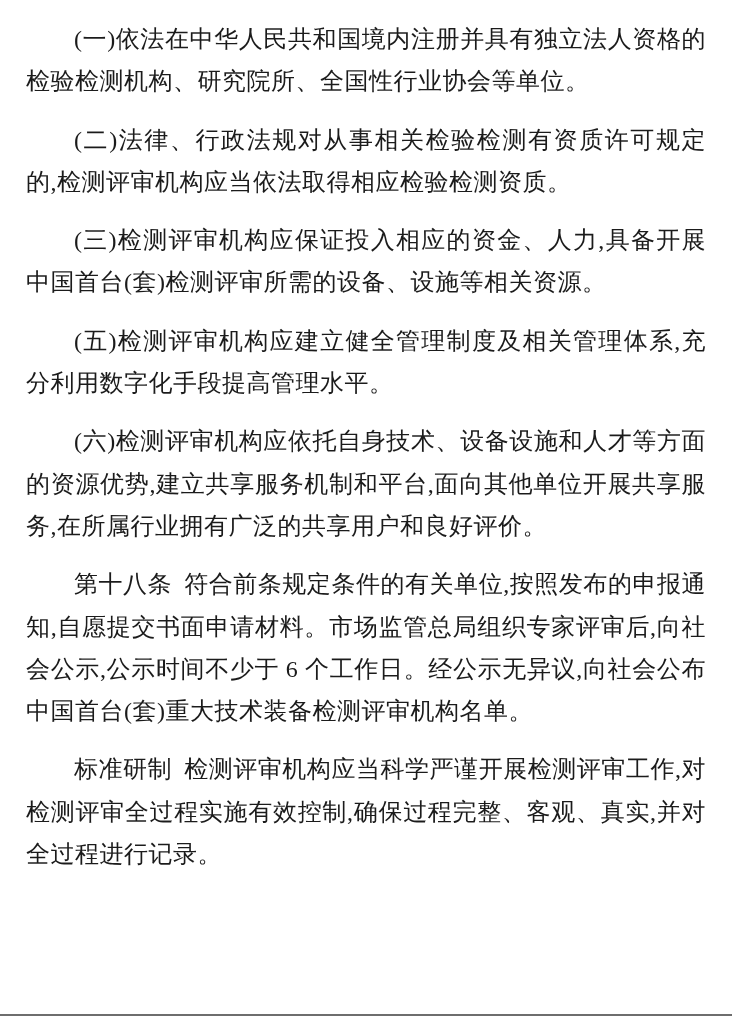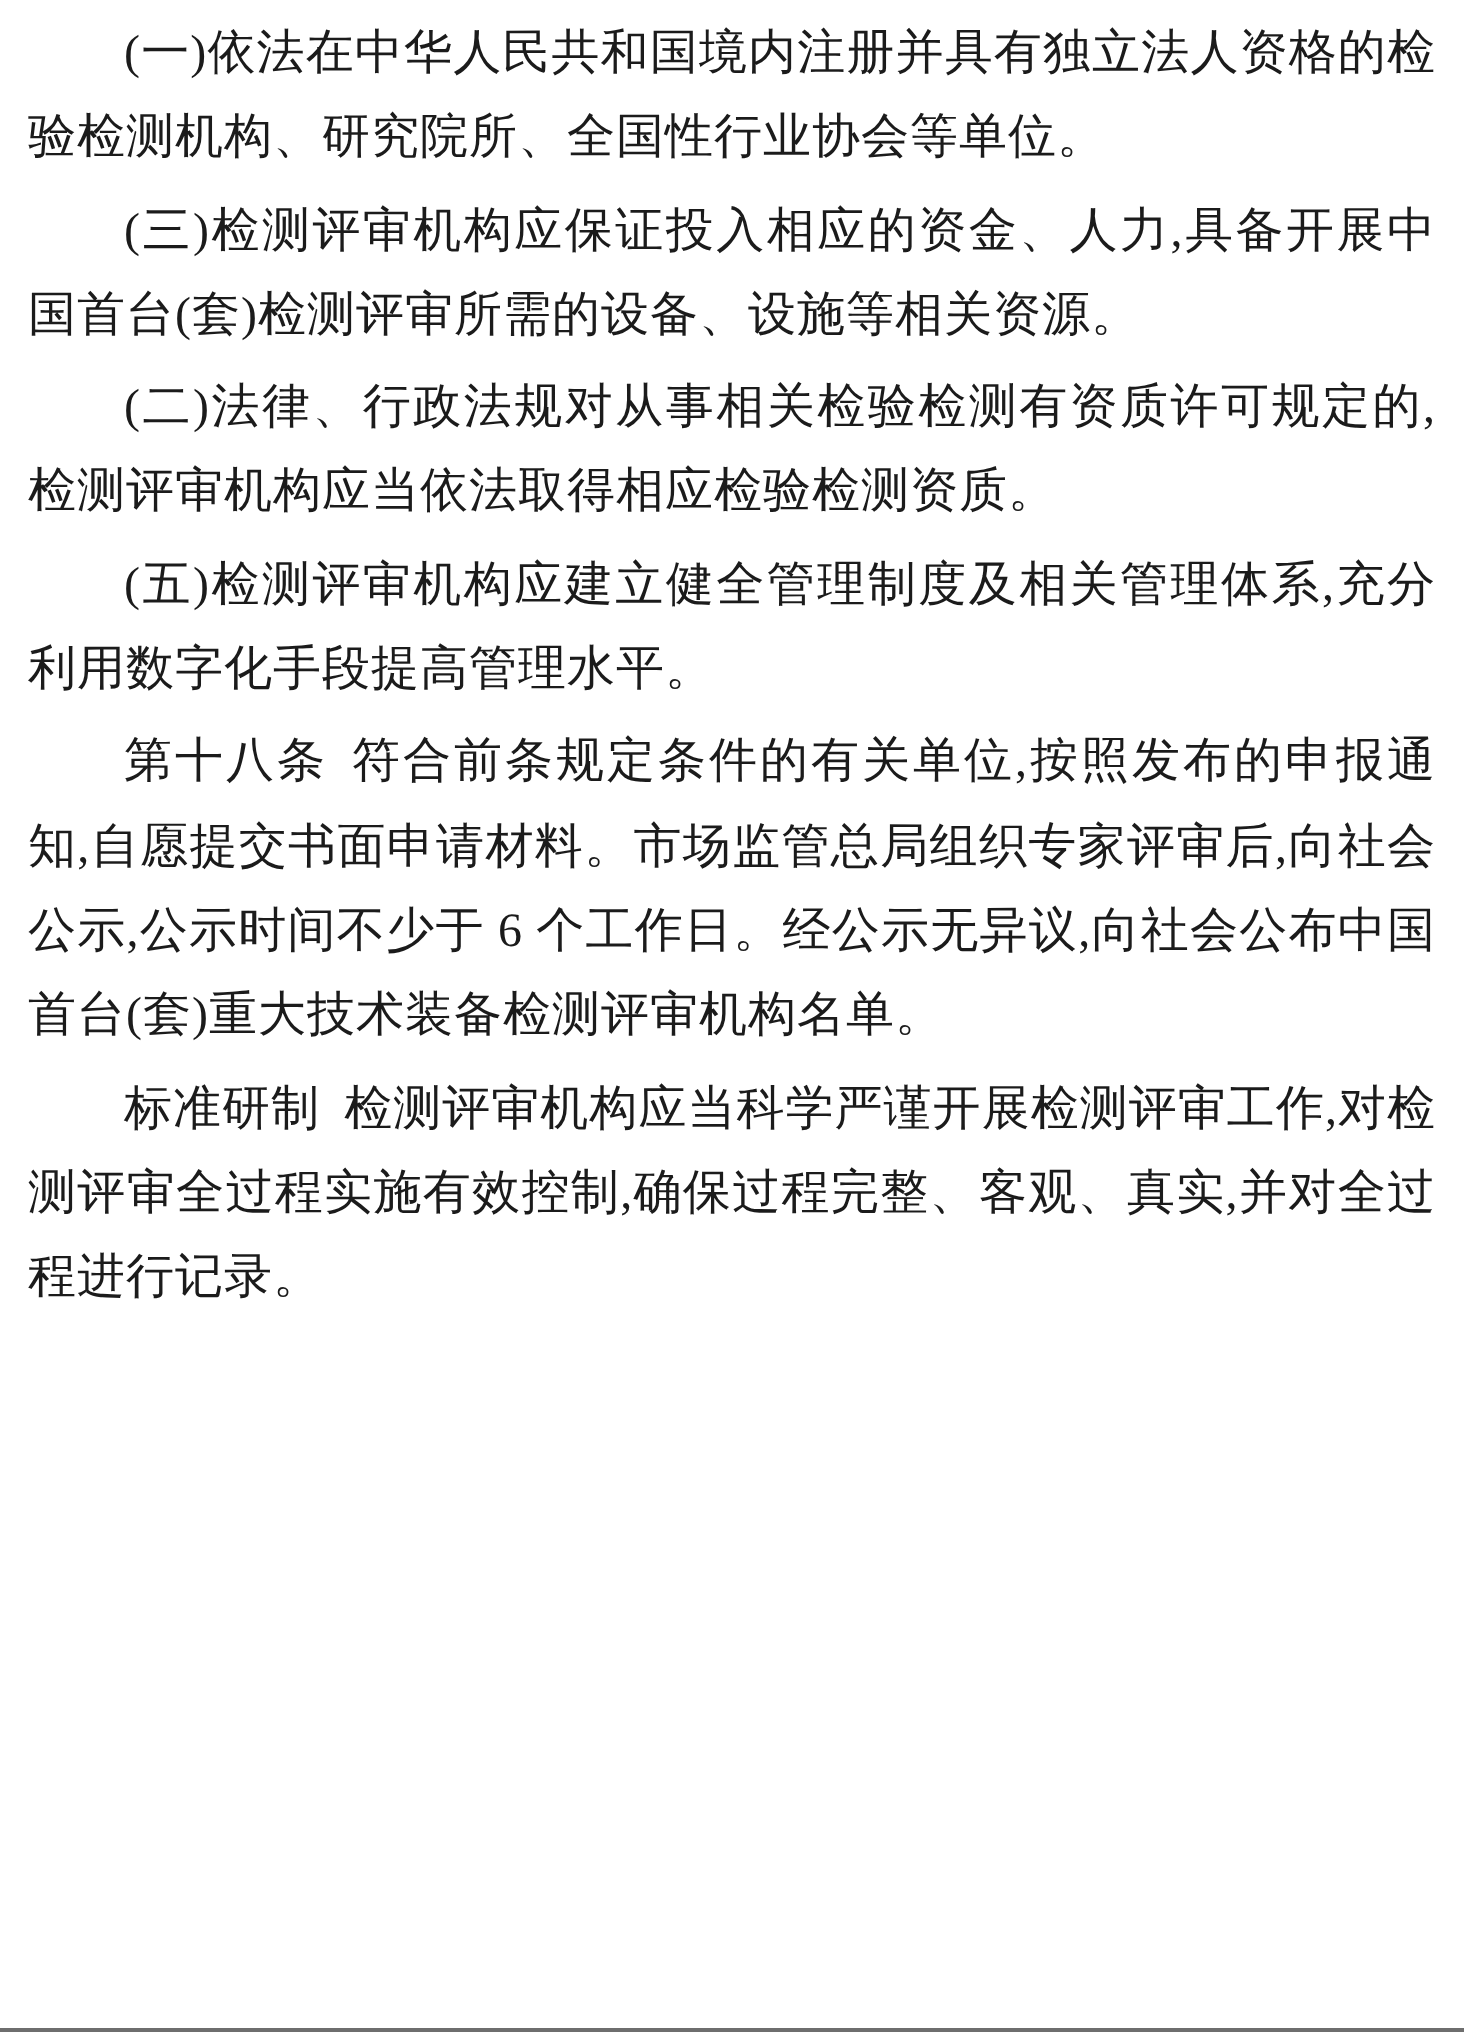--- a/index.html
+++ b/index.html
@@ -23,21 +23,21 @@
   .doc {
     padding: 2px 10px 0 10px;
     color: #1b1b1b;
     font-size: 24px;
     line-height: 42.3px;
     text-align: justify;
     text-justify: inter-character;
     letter-spacing: 0.5px;
   }
   .para {
-    margin: 4px;
+    margin: 16px;
     text-indent: 2em;
     word-break: break-all;
   }
   .lead {
     font-weight: 400;
     font-family: "Liberation Sans", "DejaVu Sans", sans-serif;
     margin-right: 0.5em;
   }
   .bottom-rule {
     position: absolute;
@@ -49,27 +49,28 @@
   }
 </style>
 </head>
 <body>
 
 <div class="page">
   <div class="doc">
 
     <p class="para"><span>(一)依法在中华人民共和国境内注册并具有独立法人资格的检验检测机构、研究院所、全国性行业协会等单位。</span></p>
 
+    <p class="para"><span>(二)法律、行政法规对从事相关检验检测有资质许可规定的,检测评审机构应当依法取得相应检验检测资质。</span></p>
+
     <p class="para"><span>(三)检测评审机构应保证投入相应的资金、人力,具备开展中国首台(套)检测评审所需的设备、设施等相关资源。</span></p>
-
-    <p class="para"><span>(二)法律、行政法规对从事相关检验检测有资质许可规定的,检测评审机构应当依法取得相应检验检测资质。</span></p>
 
 
     <p class="para"><span>(五)检测评审机构应建立健全管理制度及相关管理体系,充分利用数字化手段提高管理水平。</span></p>
 
+    <p class="para"><span>(六)检测评审机构应依托自身技术、设备设施和人才等方面的资源优势,建立共享服务机制和平台,面向其他单位开展共享服务,在所属行业拥有广泛的共享用户和良好评价。</span></p>
 
     <p class="para"><b class="lead">第十八条</b><span>符合前条规定条件的有关单位,按照发布的申报通知,自愿提交书面申请材料。市场监管总局组织专家评审后,向社会公示,公示时间不少于 6 个工作日。经公示无异议,向社会公布中国首台(套)重大技术装备检测评审机构名单。</span></p>
 
     <p class="para"><b class="lead">标准研制</b><span>检测评审机构应当科学严谨开展检测评审工作,对检测评审全过程实施有效控制,确保过程完整、客观、真实,并对全过程进行记录。</span></p>
 
 
   </div>
   <div class="bottom-rule"></div>
 </div>
 

